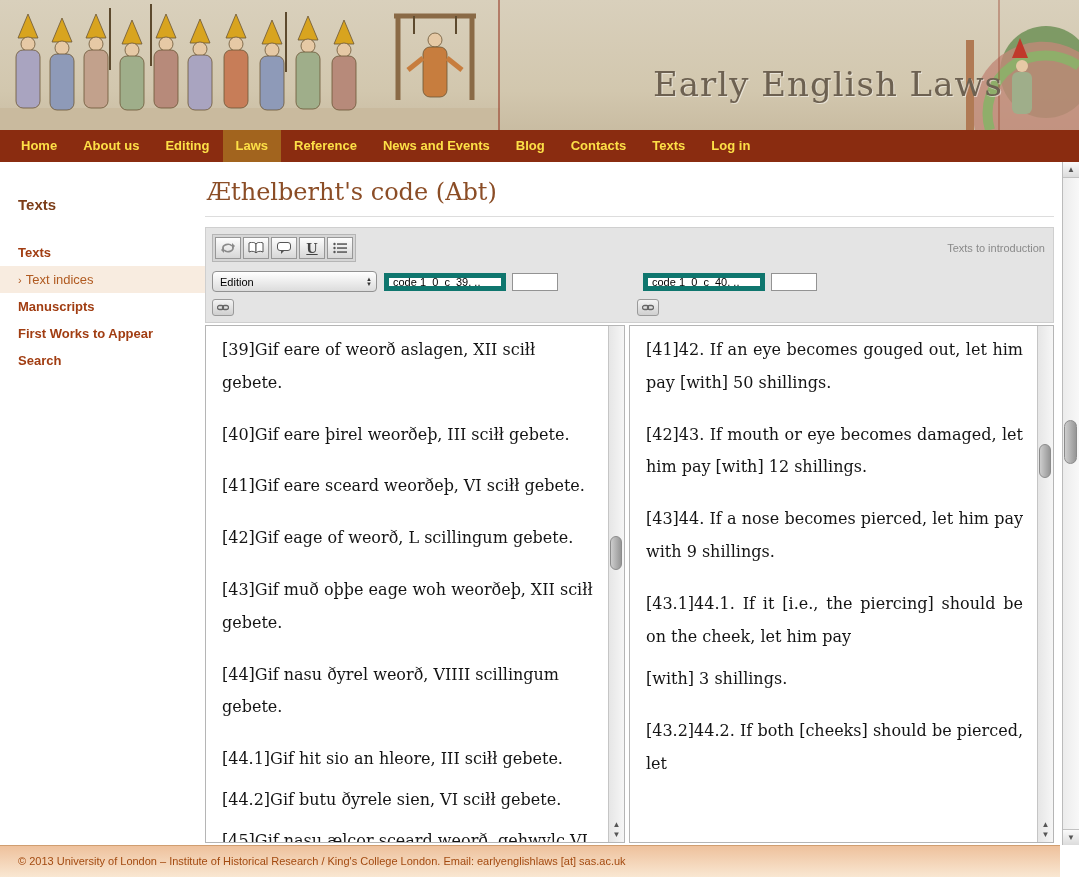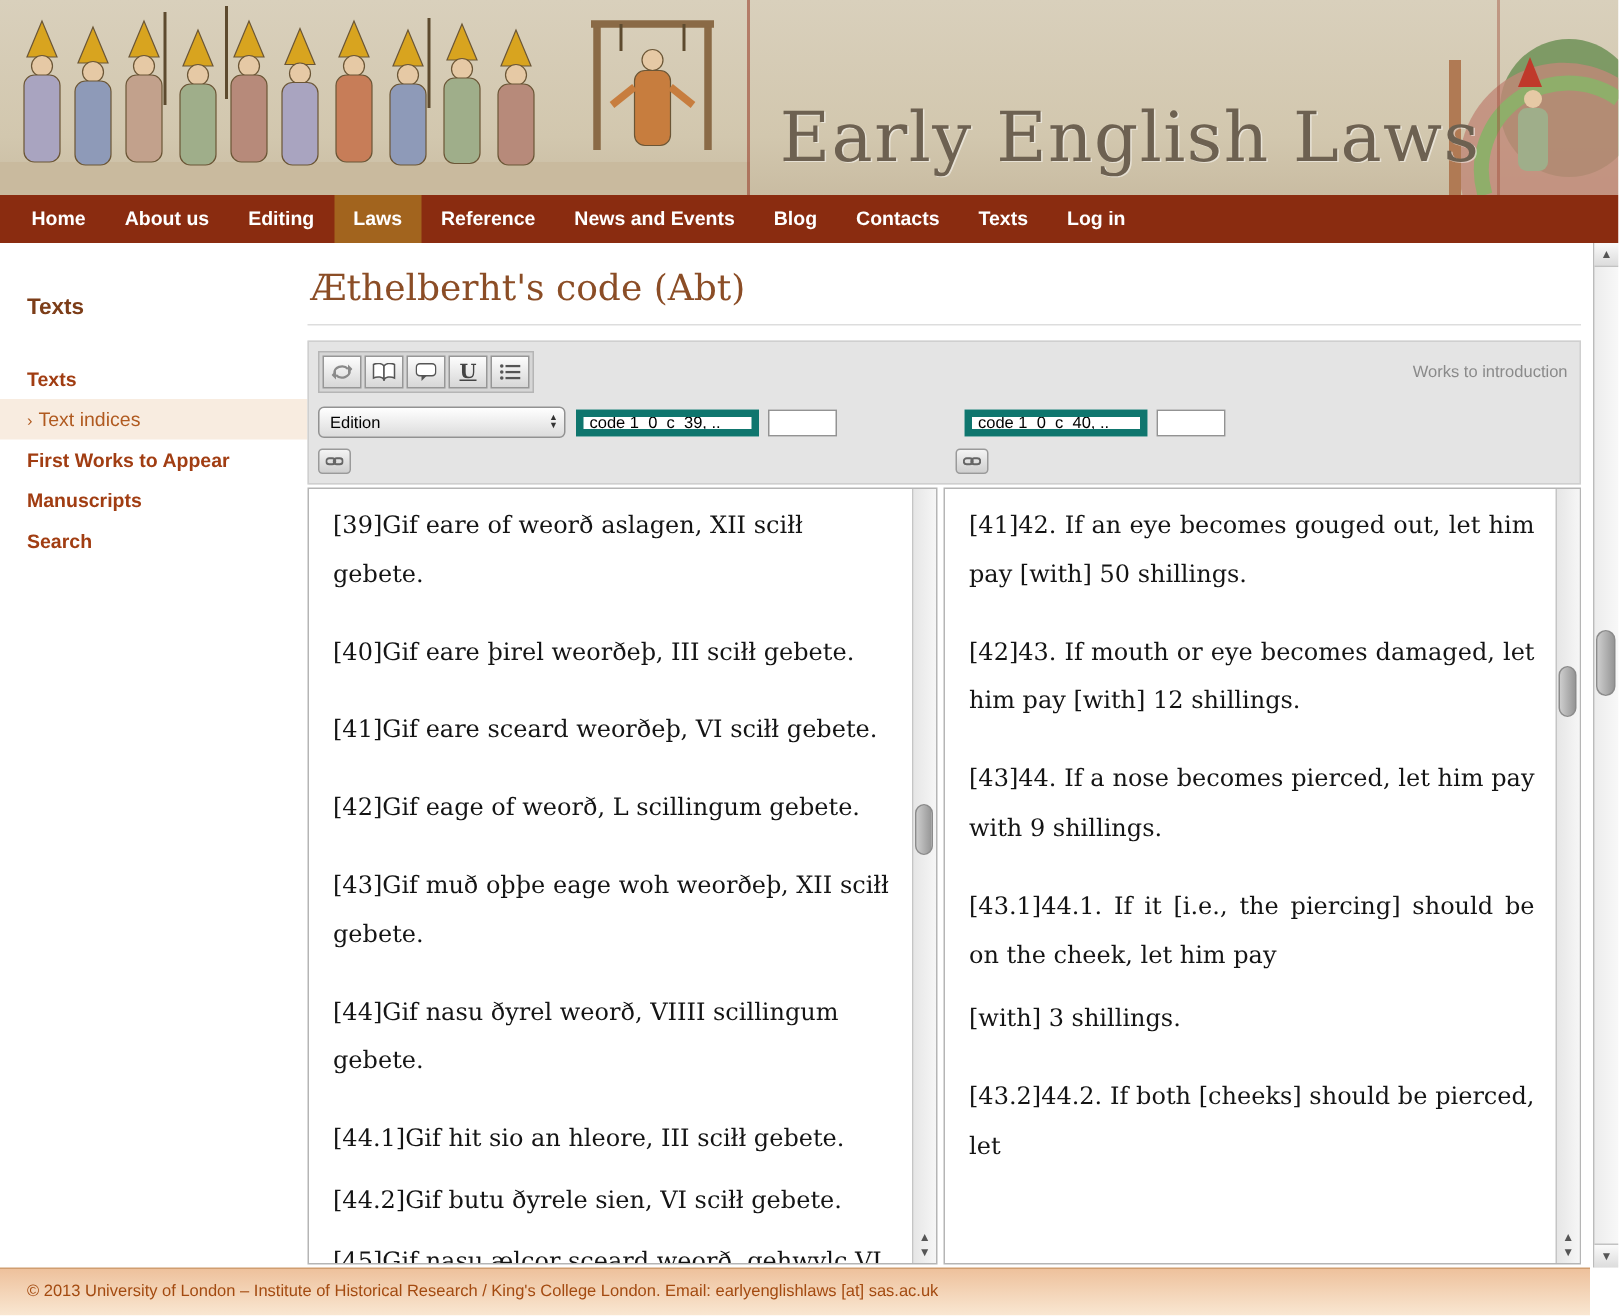--- a/index.html
+++ b/index.html
@@ -3,27 +3,27 @@
 <meta charset="utf-8">
 <style>
   * { box-sizing: border-box; margin: 0; padding: 0; }
   html,body { width:1079px; height:877px; }
   body { font-family:"Liberation Sans", sans-serif; background:#fff; position:relative; overflow:hidden; }
 
   
   .banner { position:absolute; left:0; top:0; width:1079px; height:130px;
             background:linear-gradient(180deg,#d9d0bc 0%,#d2c7ae 70%,#c9bca2 100%); overflow:hidden; }
   .banner svg { position:absolute; left:0; top:0; }
-  .banner-title { position:absolute; right:92px; top:64px; font-family:"DejaVu Serif", serif;
-                  font-size:46px; color:#6d6151; letter-spacing:1px; text-shadow:1px 1px 0 rgba(255,255,255,.5); }
+  .banner-title { position:absolute; right:76px; top:64px; font-family:"DejaVu Serif", serif;
+                  font-size:34px; color:#6d6151; letter-spacing:1px; text-shadow:1px 1px 0 rgba(255,255,255,.5); }
 
   
   .nav { position:absolute; left:0; top:130px; width:1079px; height:32px; background:#8a2c10;
          display:flex; align-items:stretch; padding-left:8px; }
-  .nav-item { color:#ffffff; font-weight:bold; font-size:13px; line-height:32px; padding:0 13px; cursor:pointer;text-align:right; }
+  .nav-item { color:#fde047; font-weight:bold; font-size:13px; line-height:32px; padding:0 13px; cursor:pointer;text-align:right; }
   .nav-item.active { background:#a2641e; }
 
   
   .sidebar { position:absolute; left:0; top:162px; width:205px; }
   .sidebar-heading { color:#7c3d18; font-size:15px; font-weight:bold; margin:34px 0 26px 18px; }
   .side-item { display:block; color:#a13d12; font-weight:bold; font-size:13px; padding:6px 18px; cursor:pointer; }
   .side-item.active { background:#f8ece0; font-weight:normal; color:#b05a20; }
   .side-item.active .bullet { font-size:11px; margin-right:4px; color:#b05a20; }
 
   
@@ -186,22 +186,22 @@
   <div class="nav-item">Blog</div>
   <div class="nav-item">Contacts</div>
   <div class="nav-item">Texts</div>
   <div class="nav-item">Log in</div>
 </div>
 
 <div class="sidebar">
   <div class="sidebar-heading">Texts</div>
   <div class="side-item">Texts</div>
   <div class="side-item active"><span class="bullet">›</span><span>Text indices</span></div>
+  <div class="side-item">Manuscripts</div>
   <div class="side-item">First Works to Appear</div>
-  <div class="side-item">Manuscripts</div>
   <div class="side-item">Search</div>
 </div>
 
 <div class="main">
   <h1 class="page-title">Æthelberht's code (Abt)</h1>
   <hr class="title-rule">
 
   <div class="gray-area">
     <div class="toolbar-row">
       <div class="tool-group">
@@ -232,21 +232,21 @@
           <svg width="14" height="12" viewBox="0 0 14 12">
               <circle cx="1.5" cy="2" r="1.2" fill="#555"></circle>
               <circle cx="1.5" cy="6" r="1.2" fill="#555"></circle>
               <circle cx="1.5" cy="10" r="1.2" fill="#555"></circle>
               <rect x="4" y="1.3" width="10" height="1.5" fill="#555"></rect>
               <rect x="4" y="5.3" width="10" height="1.5" fill="#555"></rect>
               <rect x="4" y="9.3" width="10" height="1.5" fill="#555"></rect>
             </svg>
         </div>
       </div>
-      <div class="back-link">Works to introduction</div>
+      <div class="back-link">Texts to introduction</div>
     </div>
 
     <div class="selects-row">
       <div class="mac-select">
         <span>Edition</span>
         <span class="sel-arrows">▲<br>▼</span>
       </div>
       <input class="ref-input" type="text" value="code 1_0_c_39, .." style="">
       <input class="aux-input" type="text" value="" style="">
 

